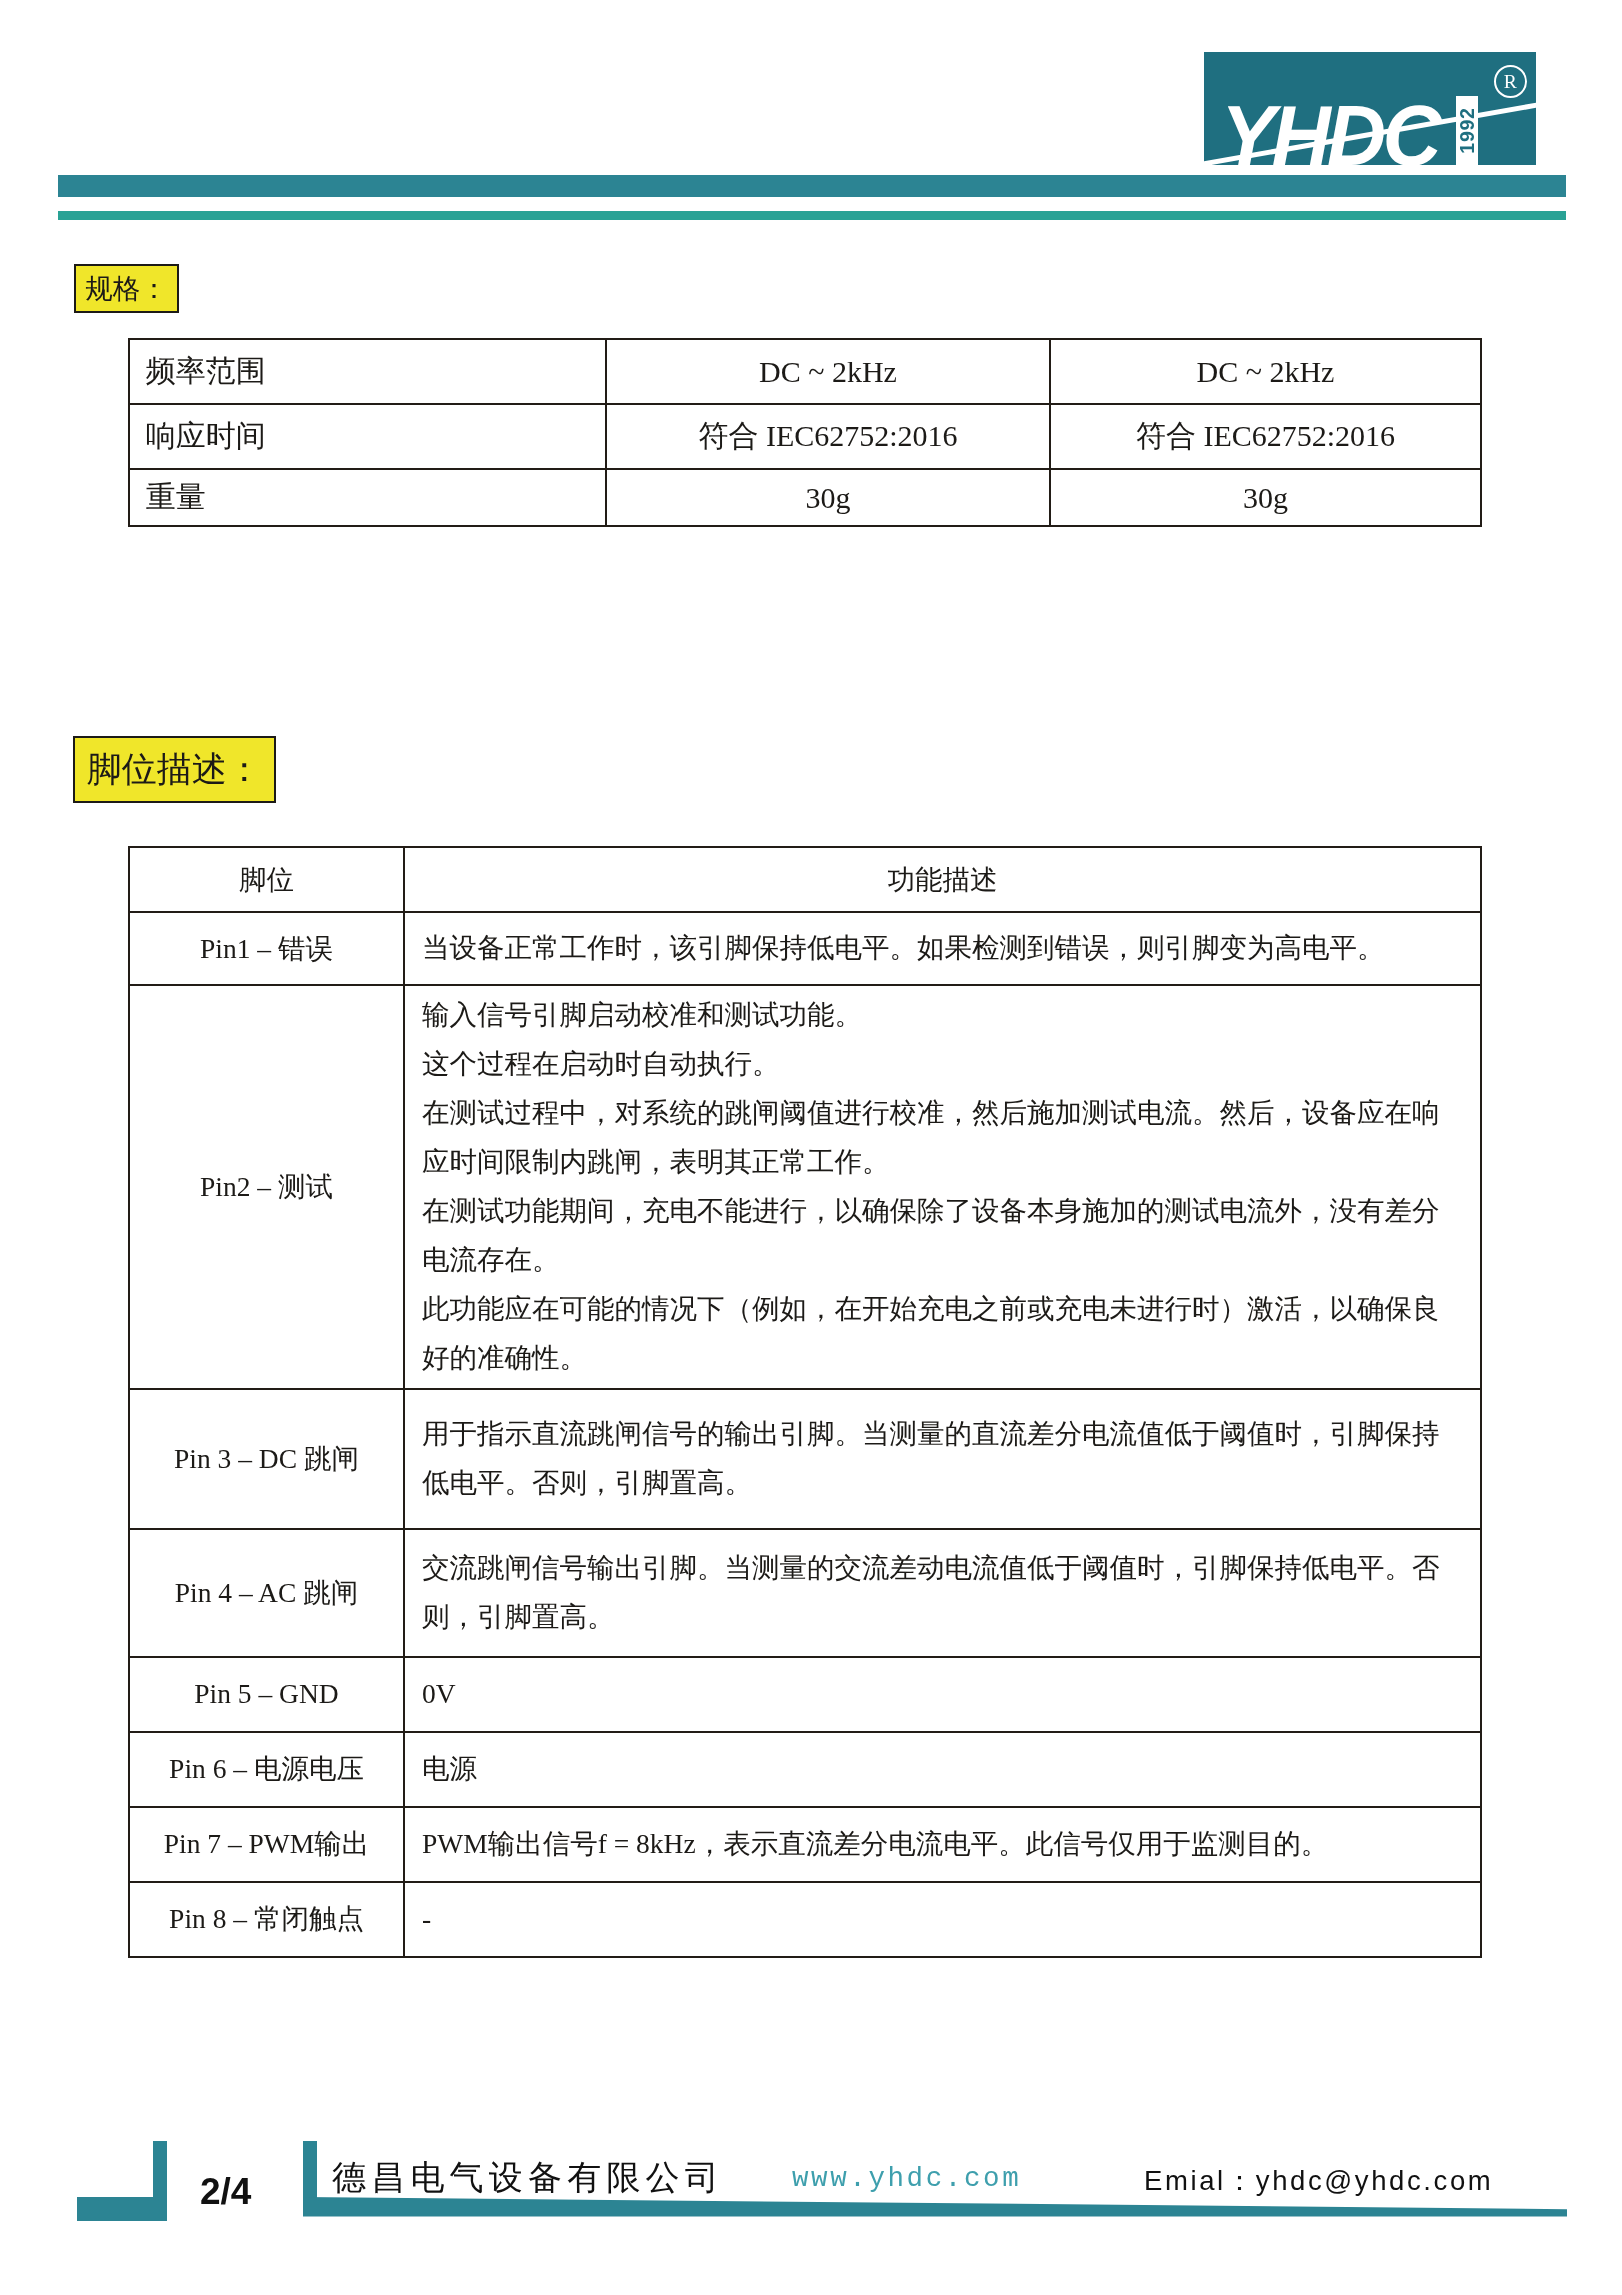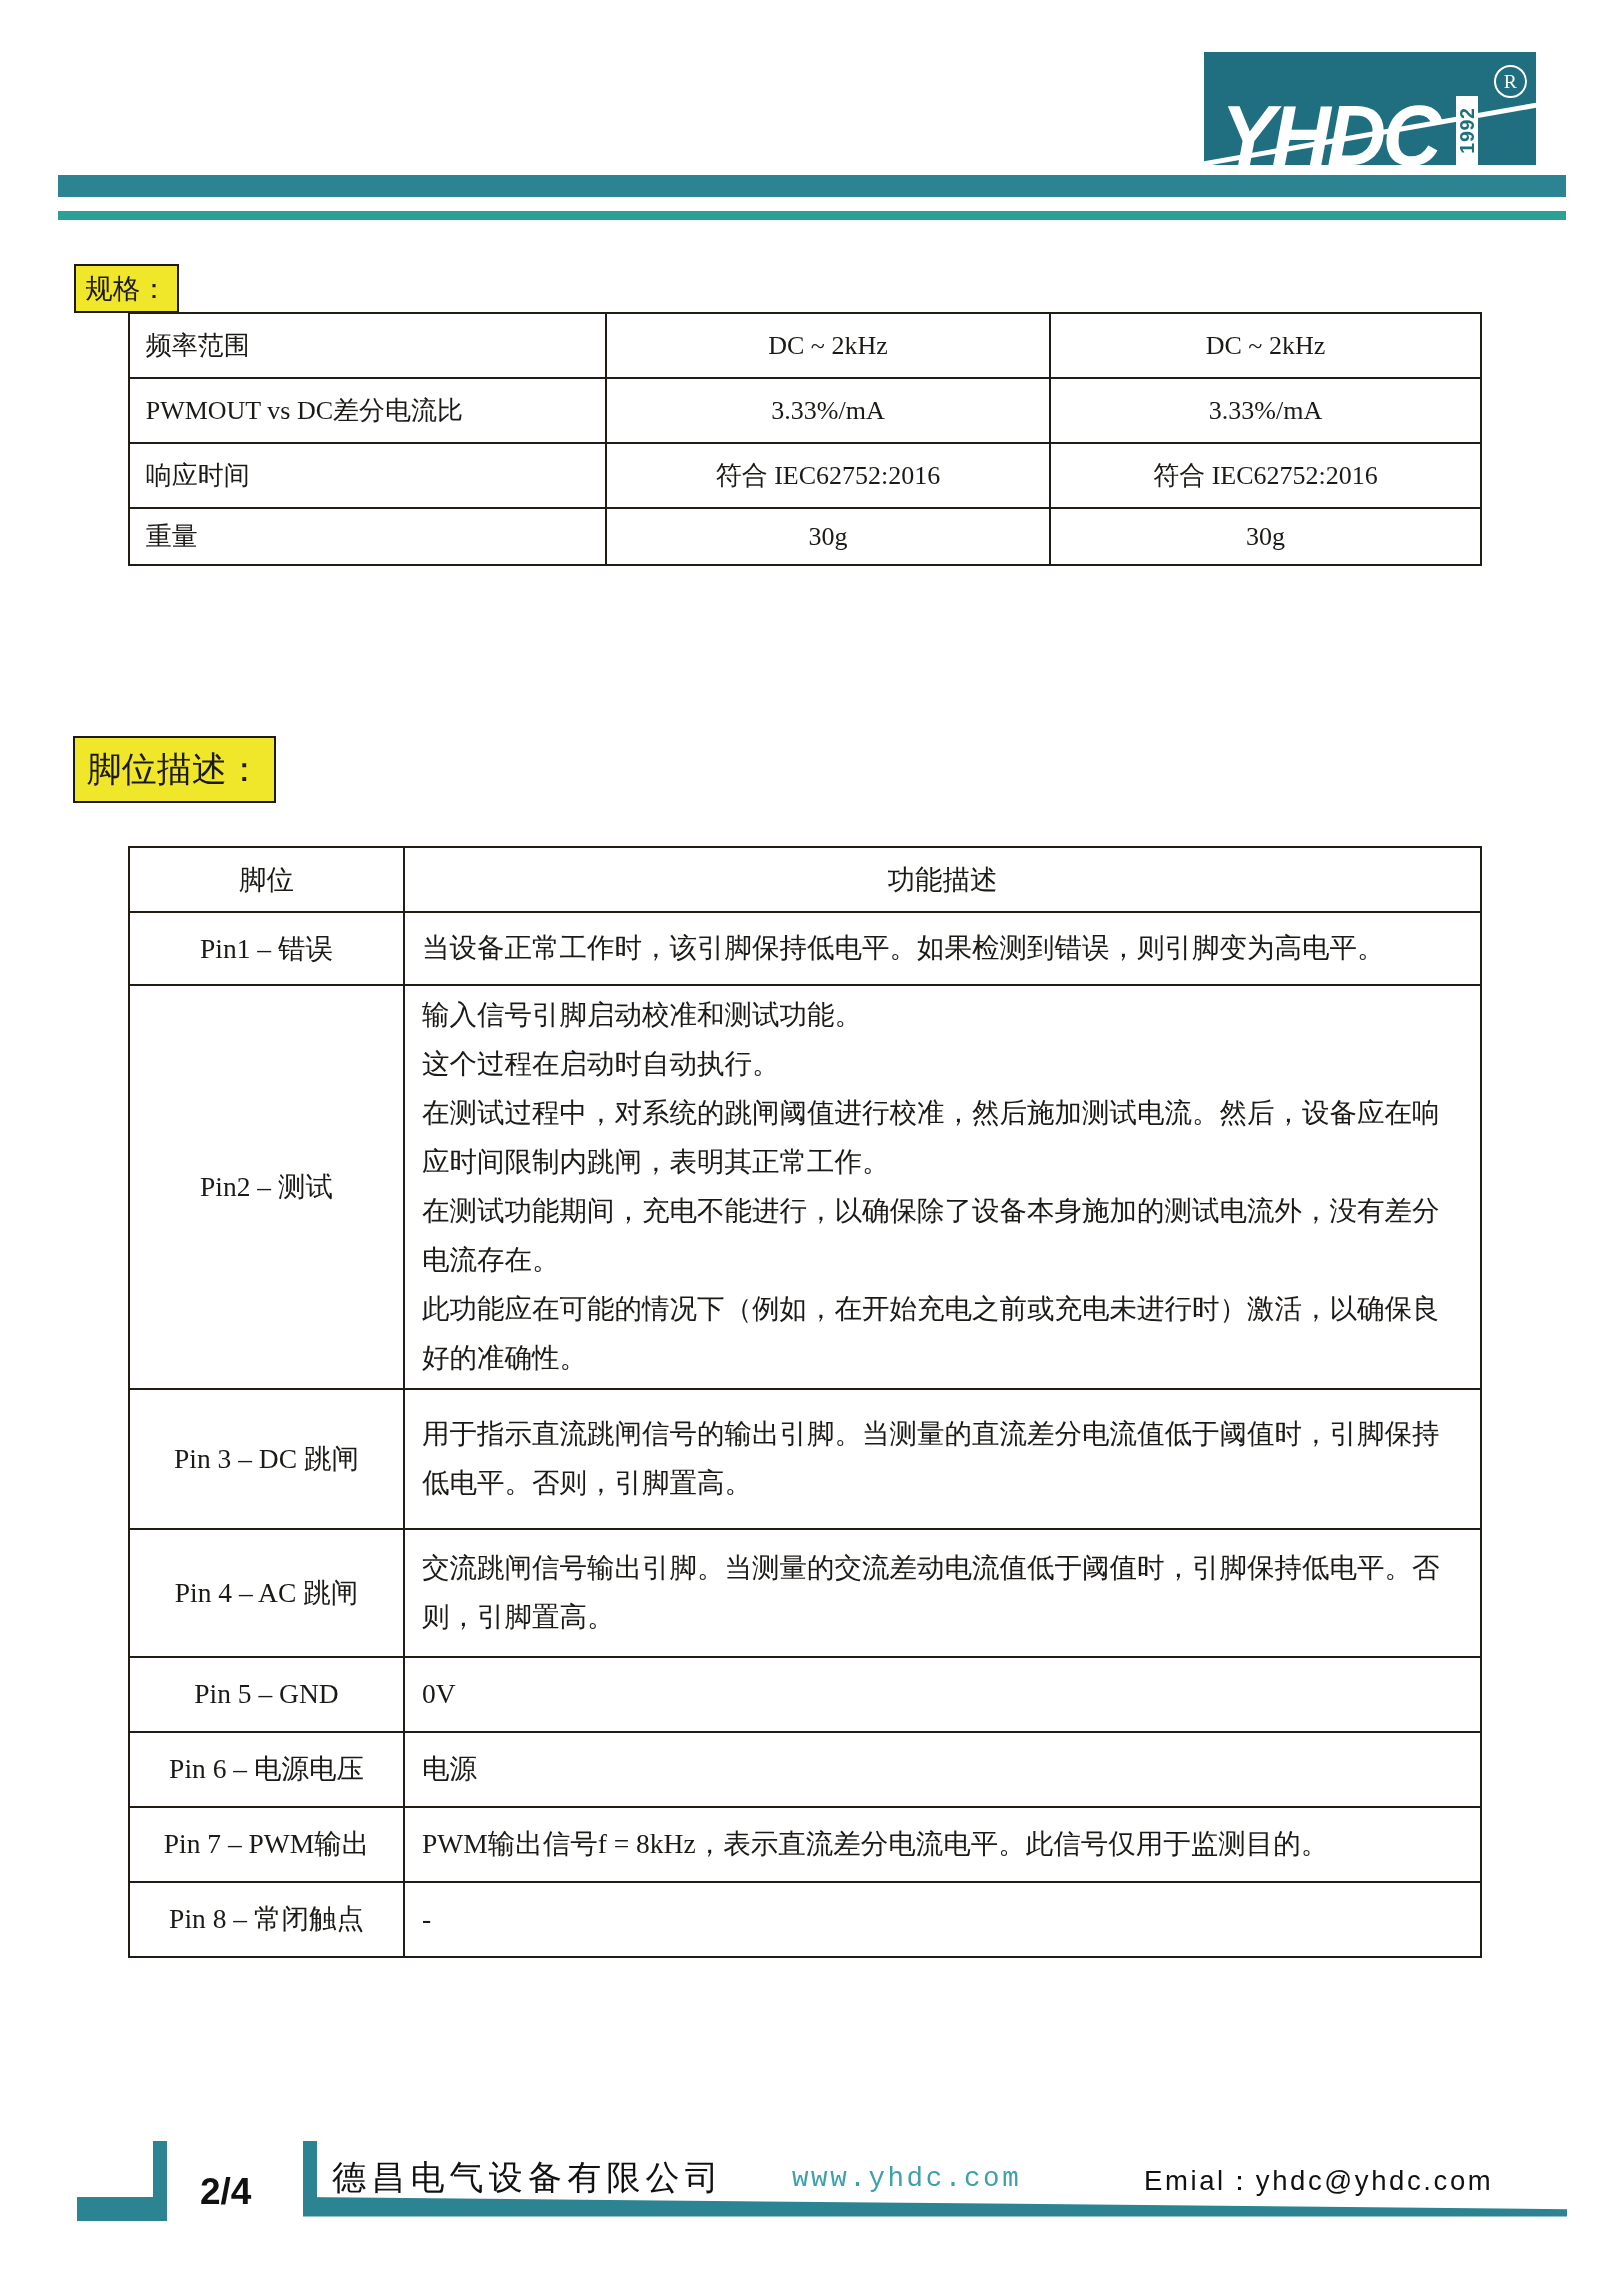--- a/index.html
+++ b/index.html
@@ -93,21 +93,21 @@
     width: 1353px;
     border-collapse: collapse;
     table-layout: fixed;
   }
   table.doc-table td, table.doc-table th {
     border: 2.6px solid #221c16;
     font-weight: normal;
     vertical-align: middle;
     overflow: hidden;
   }
-  .spec-table { top: 312px; font-size: 26px; }
+  .spec-table { top: 338px; font-size: 30px; }
   .spec-table td.param { text-align: left; padding-left: 15.7px; }
   .spec-table td.val   { text-align: center; }
 
   .pin-table { top: 846px; font-size: 27.5px; }
   .pin-table th { text-align: center; }
   .pin-table td.pin-name { text-align: center; padding: 0 13px; }
   .pin-table td.pin-desc { text-align: left; padding: 5.2px 17px; line-height: 1.78; }
   .pin-table td.pin-desc .para { display: block; }
 
   
@@ -171,25 +171,20 @@
         <col style="width:444px">
         <col style="width:431px">
       </colgroup>
     <tbody>
       <tr style="height:65px">
         <td class="param">频率范围</td>
         <td class="val">DC ~ 2kHz</td>
         <td class="val">DC ~ 2kHz</td>
       </tr>
       <tr style="height:65px">
-        <td class="param">PWMOUT vs DC差分电流比</td>
-        <td class="val">3.33%/mA</td>
-        <td class="val">3.33%/mA</td>
-      </tr>
-      <tr style="height:65px">
         <td class="param">响应时间</td>
         <td class="val">符合 IEC62752:2016</td>
         <td class="val">符合 IEC62752:2016</td>
       </tr>
       <tr style="height:57px">
         <td class="param">重量</td>
         <td class="val">30g</td>
         <td class="val">30g</td>
       </tr>
     </tbody>

